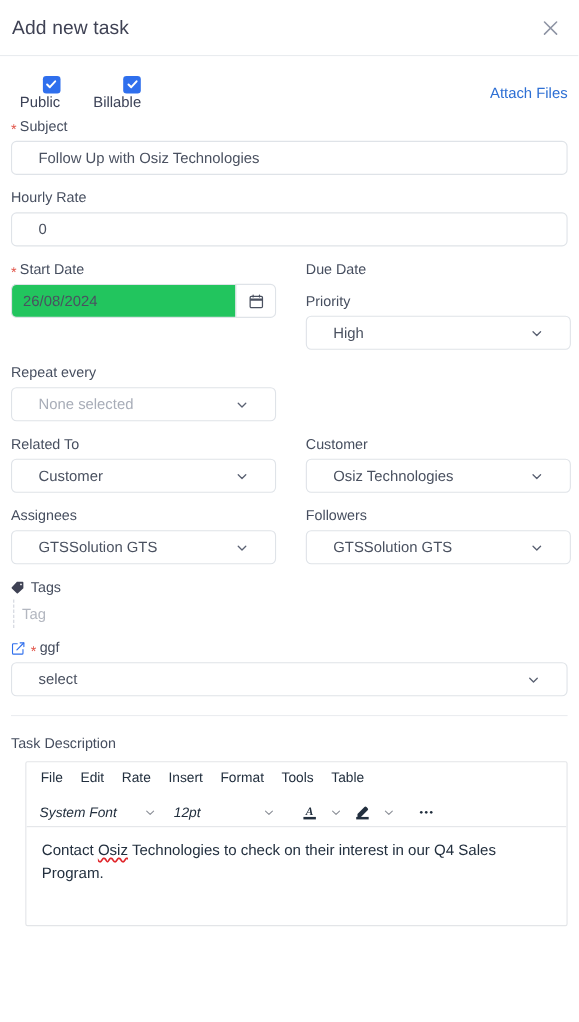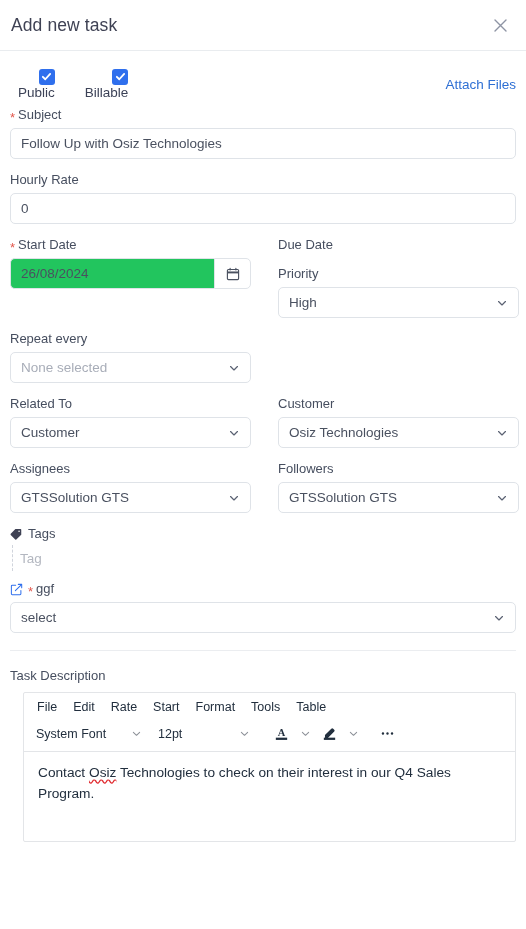--- a/index.html
+++ b/index.html
@@ -87,21 +87,21 @@
     top: 2px;
   }
   .ctrl {
     width: 100%;
     height: 31px;
     border: 1px solid #dfe3e8;
     border-radius: 5px;
     background: #fff;
     font-size: 13.5px;
     color: #4a5160;
-    padding: 0 10px;
+    padding: 0 24px;
     display: flex;
     align-items: center;
     font-family: "Liberation Sans", sans-serif;
   }
   .ctrl.placeholder { color: #a8adb8; text-align: center; }
   .select {
     justify-content: space-between;
     cursor: pointer;
   }
   .chev { color: #5a6172; flex: none; margin-left: 6px; }
@@ -189,25 +189,26 @@
   .menuitem {
     font-size: 12.5px;
     color: #222f3e;
     padding: 2px 7px;
     border-radius: 3px;
     cursor: pointer;
     font-family: "Liberation Sans", sans-serif;
   }
   .toolbar {
     display: flex;
-    align-items: flex-start;
+    align-items: flex-end;
     height: 31px;
     padding: 0 6px;
     border-bottom: 1px solid #e3e5e8;
     gap: 2px;
+    font-style: italic;
   }
   .tool-select {
     height: 25px;
     min-width: 118px;
     display: flex;
     align-items: center;
     justify-content: space-between;
     font-size: 12.5px;
     color: #222f3e;
     padding: 0 6px;
@@ -449,21 +450,21 @@
 
   <div class="divider"></div>
 
   <div class="task-desc-label">Task Description</div>
 
   <div class="editor">
     <div class="menubar">
       <div class="menuitem">File</div>
       <div class="menuitem">Edit</div>
       <div class="menuitem">Rate</div>
-      <div class="menuitem">Start</div>
+      <div class="menuitem">Insert</div>
       <div class="menuitem">Format</div>
       <div class="menuitem">Tools</div>
       <div class="menuitem">Table</div>
     </div>
     <div class="toolbar">
       <div class="tool-select">
         <span>System Font</span>
         <span class="tchev">
           <svg width="11" height="11" viewBox="0 0 14 14" fill="none" stroke="currentColor" stroke-width="1.3" stroke-linecap="round" stroke-linejoin="round">
               <path d="M3 5.5 L7 9.3 L11 5.5"></path>

